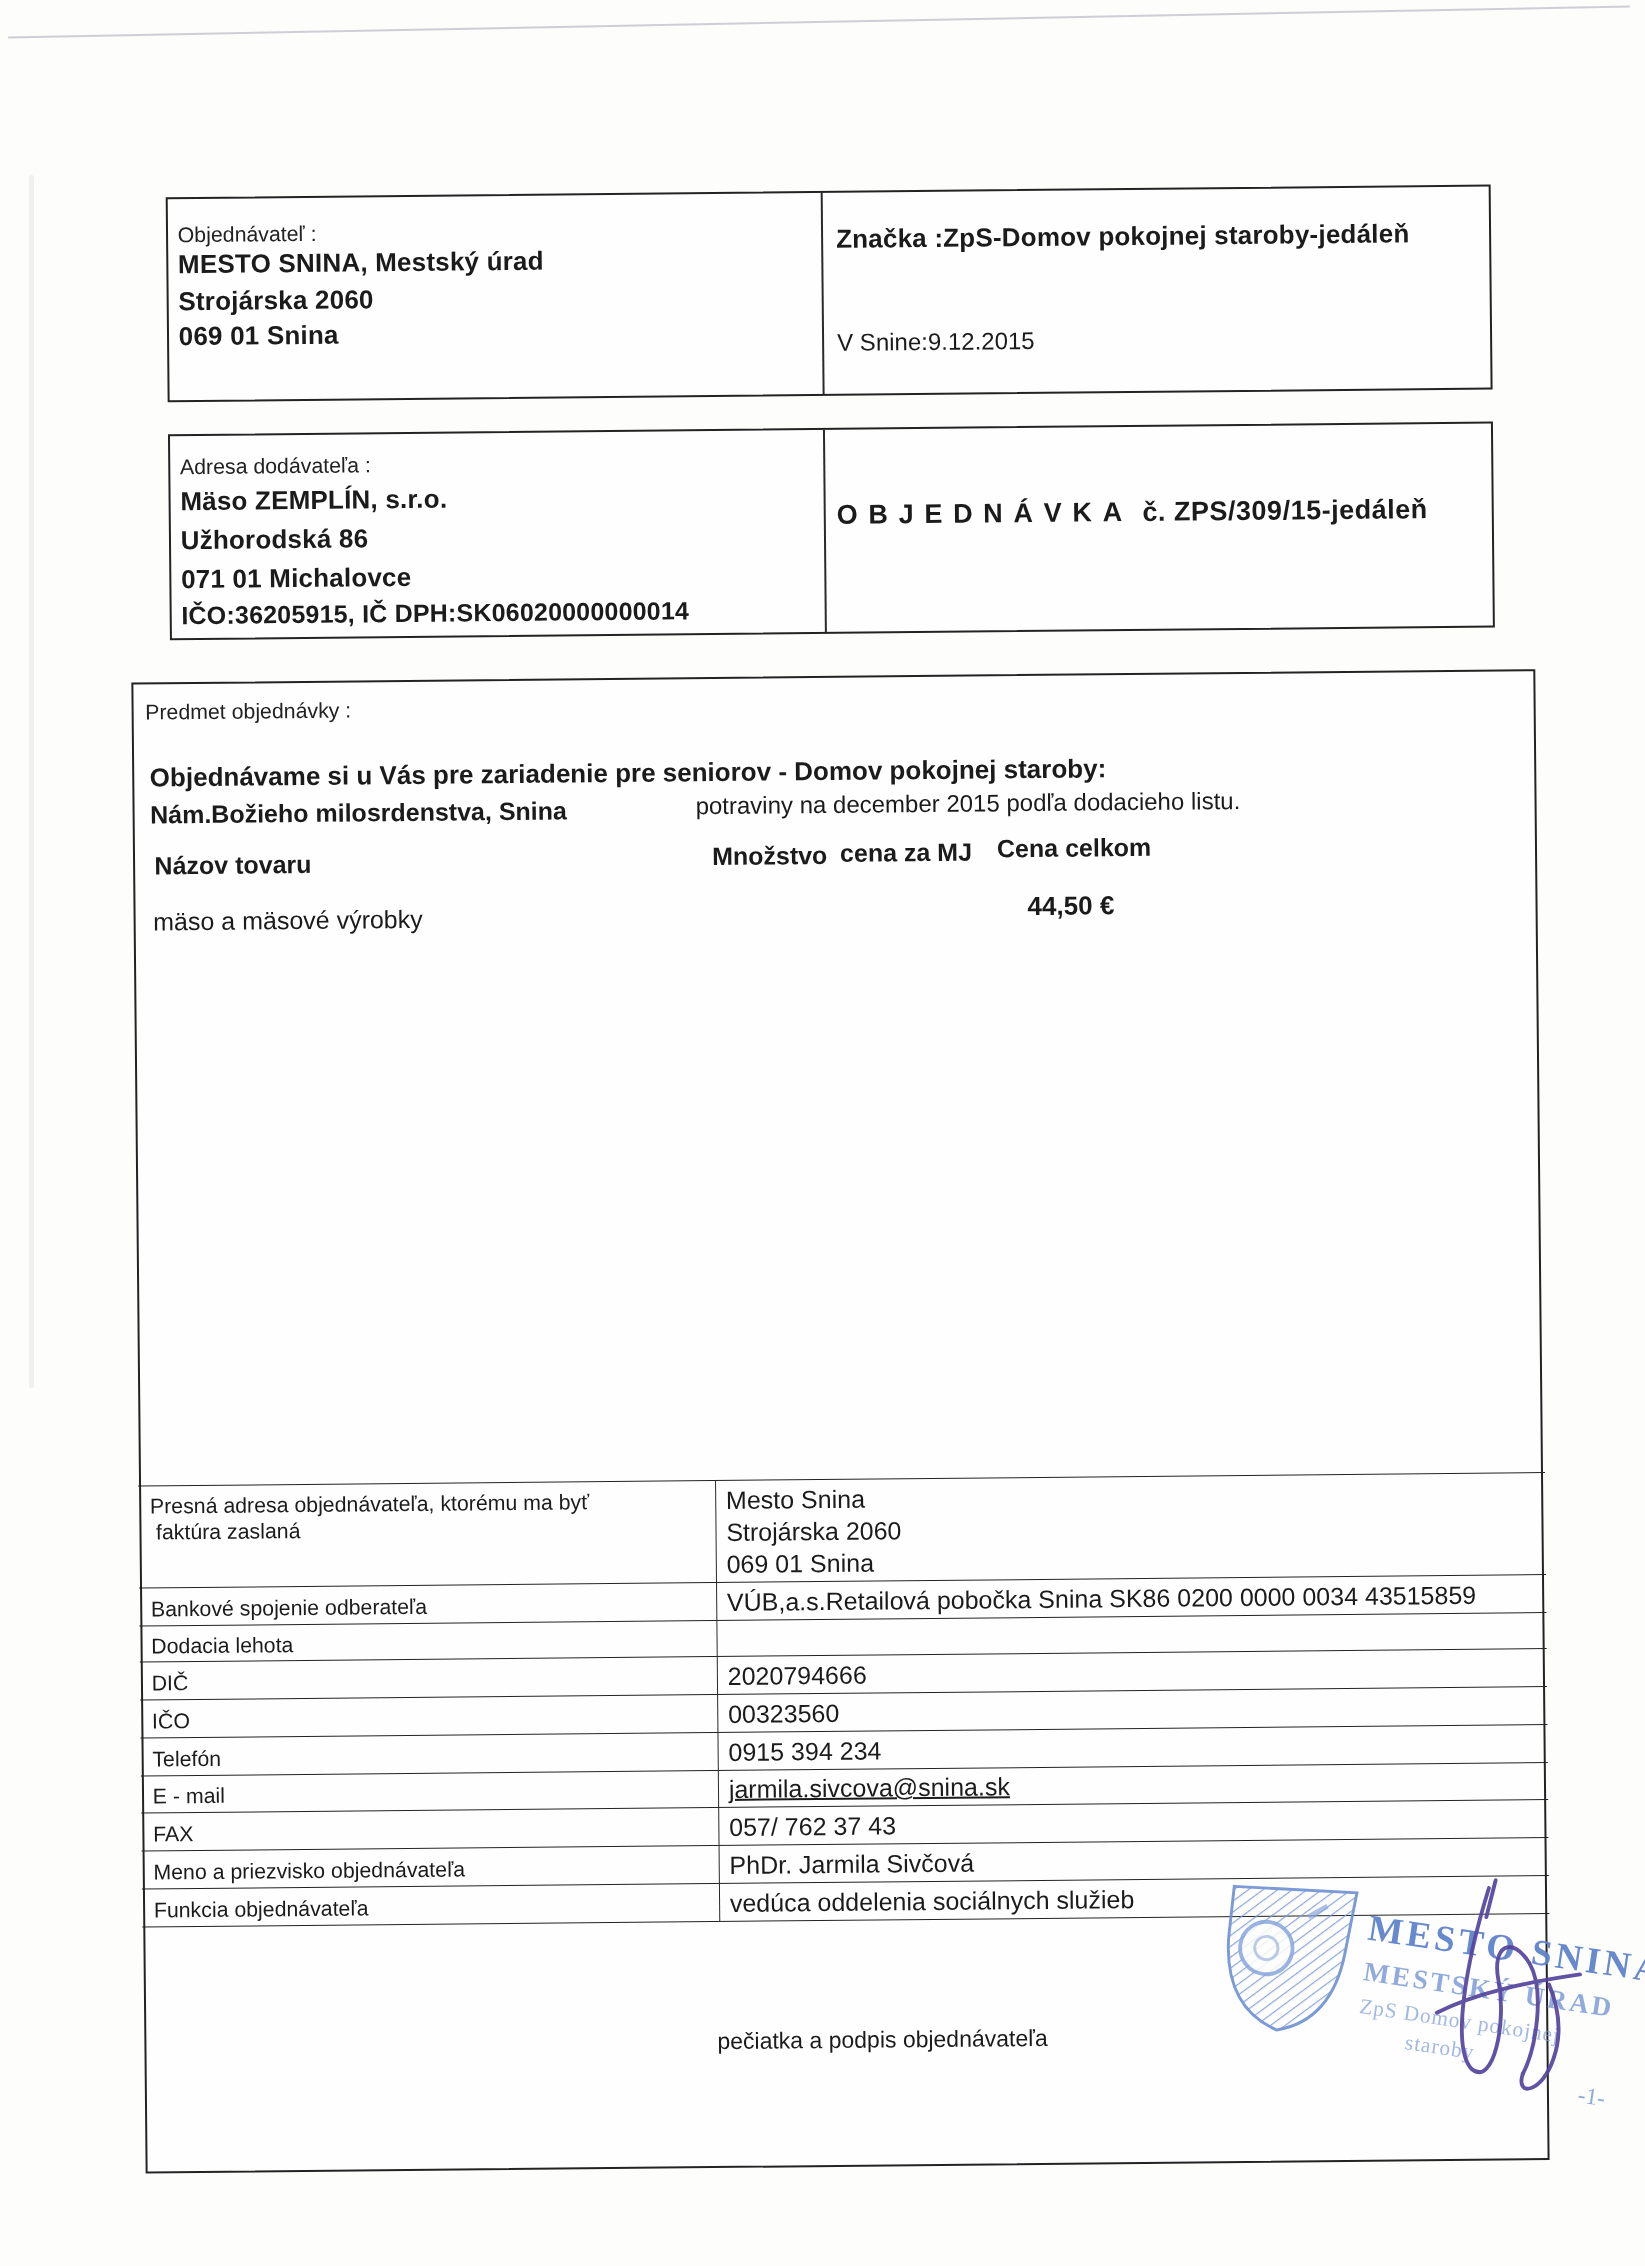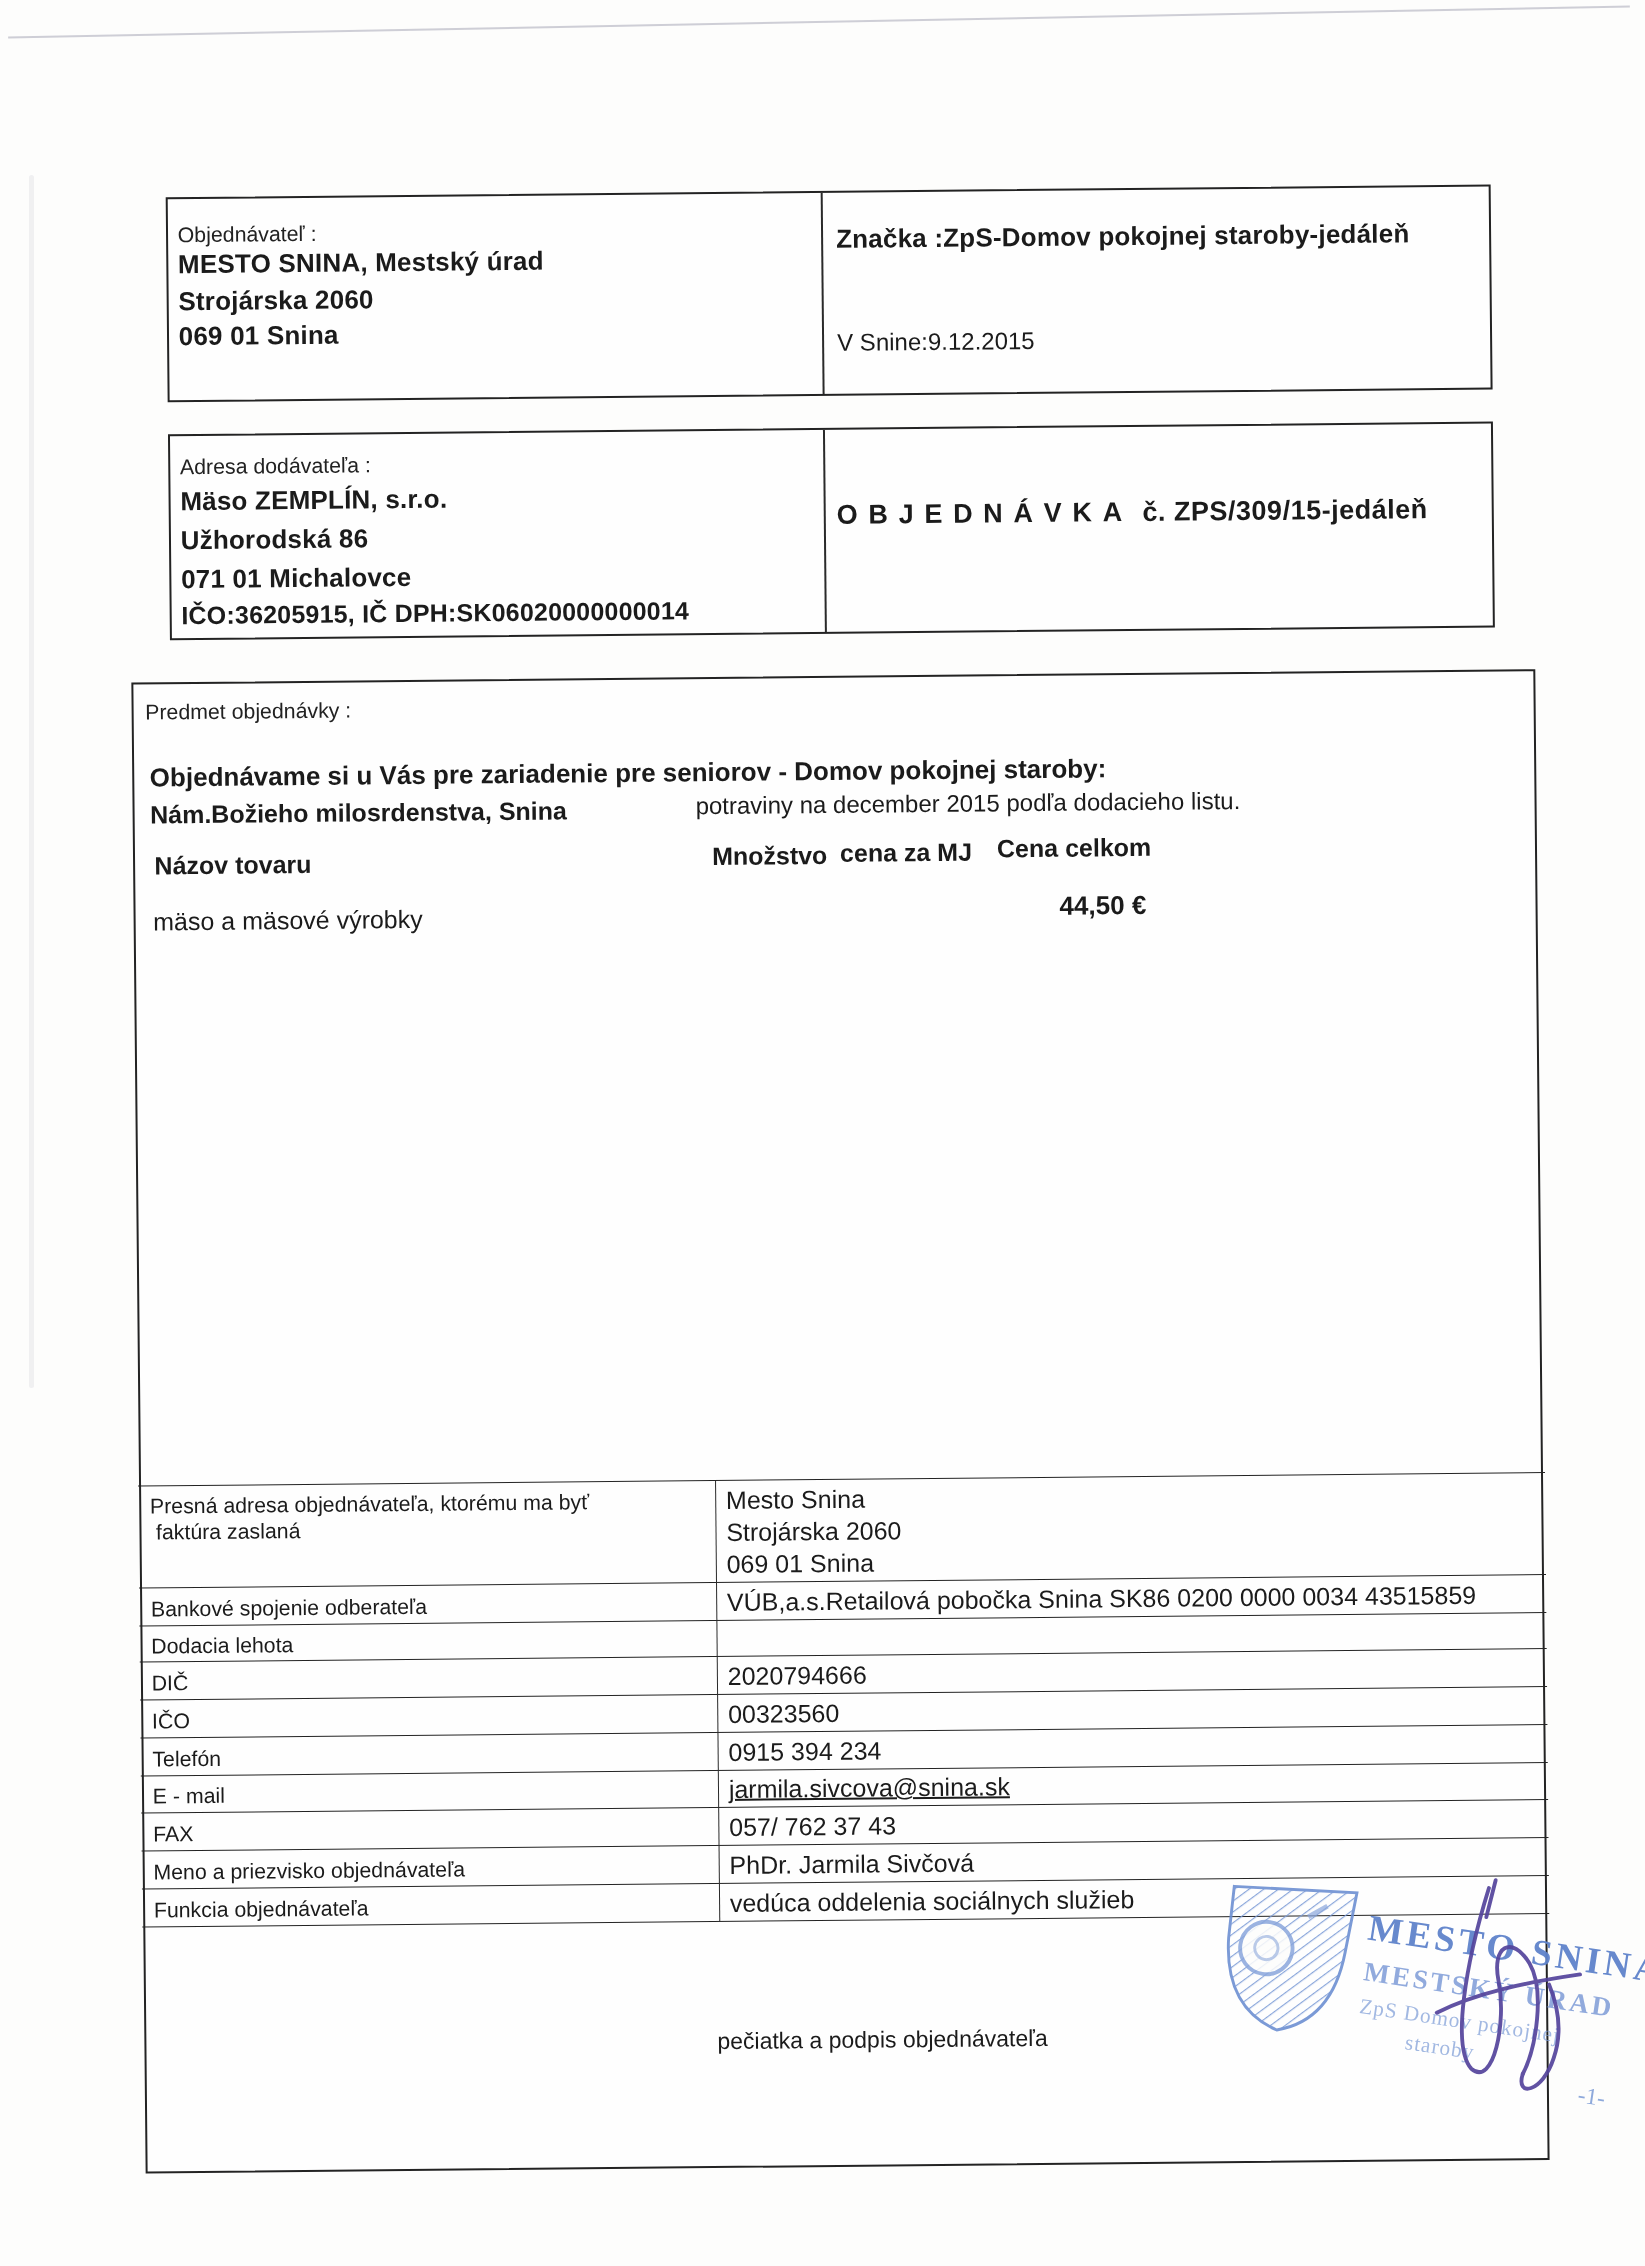--- a/index.html
+++ b/index.html
@@ -56,21 +56,21 @@
   
   .b3-label { left: 11.6px; top: 15.5px; }
   .b3-intro1 { left: 15.5px; top: 78px; font-size: 26px; font-weight: 700; }
   .b3-intro2b { left: 15.5px; top: 116px; font-size: 25px; font-weight: 700; }
   .b3-intro2r { left: 561px; top: 113px; font-size: 24px; }
   .b3-h-name { left: 19.4px; top: 167px; font-size: 25px; font-weight: 700; }
   .b3-h-qty { left: 577px; top: 163px; font-size: 25px; font-weight: 700; }
   .b3-h-unit { left: 705px; top: 161px; font-size: 25px; font-weight: 700; }
   .b3-h-total { left: 862px; top: 158px; font-size: 25px; font-weight: 700; }
   .b3-item-name { left: 17.5px; top: 223px; font-size: 25px; }
-  .b3-item-total { left: 924px; top: 215px; font-size: 26px; font-weight: 700; }
+  .b3-item-total { left: 892px; top: 215px; font-size: 26px; font-weight: 700; }
 
   
   .dtable { position: absolute; left: -2.9px; top: 801px; width: 1407px; border-top: 1.9px solid #232323; }
   .trow { position: relative; display: flex; border-bottom: 1.9px solid #232323; min-height: 35px; }
   .trow.addr { min-height: 99px; }
   .tlabel { width: 578px; border-right: 1.9px solid #2a2a2a; padding: 6.8px 0 1.9px 11.6px; font-size: 21.3px; line-height: 26px; }
   .trow:not(.addr) .tlabel { padding-top: 7.8px; }
   .tvalue { flex: 1; padding: 2.9px 0 1.9px 9.7px; font-size: 25px; line-height: 32px; }
   .trow:not(.addr) .tvalue { padding-top: 2.9px; }
   .tvalue.ul span { text-decoration: underline; text-decoration-thickness: 1.9px; }

